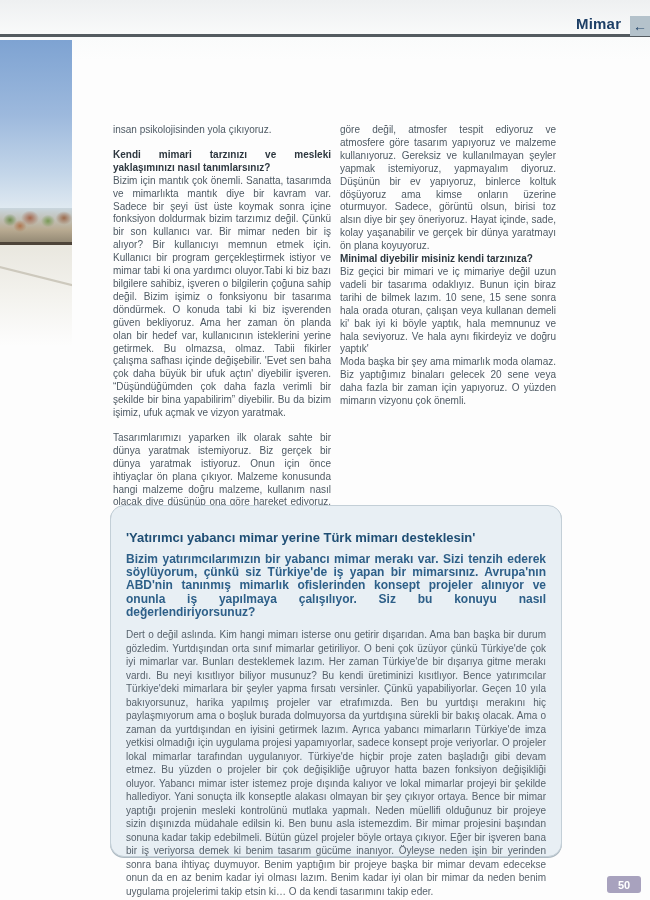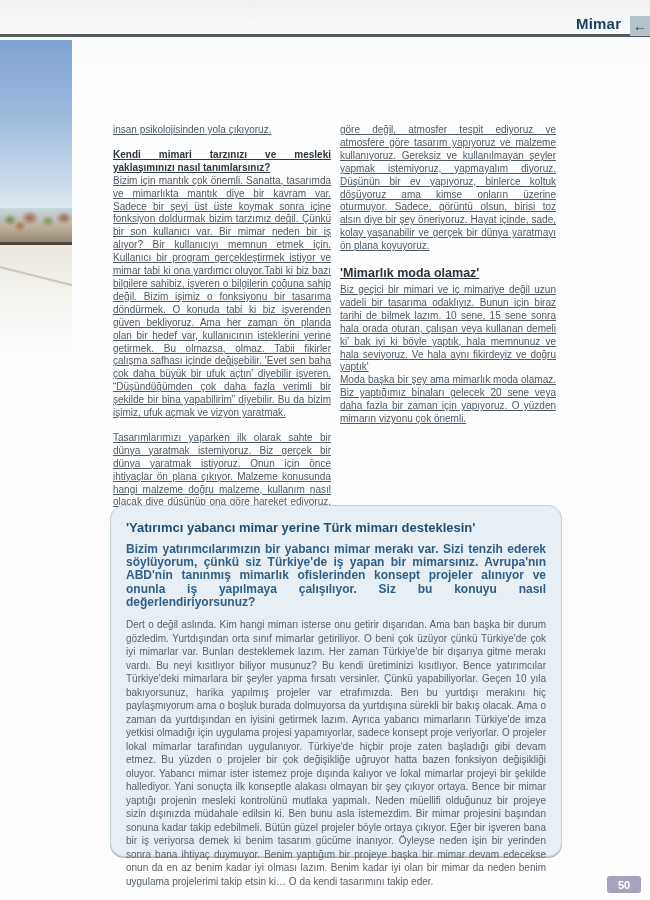--- a/index.html
+++ b/index.html
@@ -31,30 +31,30 @@
       radial-gradient(9px 8px at 20px 18px,#b0764f 0%,rgba(176,118,79,0) 75%),
       linear-gradient(180deg,#c9d6de 0%,#b9ab92 60%,#8e8470 100%);}
   .photo-fence{position:absolute;left:0;top:202px;width:72px;height:3px;background:#4d4338;}
   .photo-ground{position:absolute;left:0;top:205px;width:72px;height:101px;
     background:linear-gradient(180deg,#e9e7df 0%,#f2f1ec 45%,#fdfdfd 100%);}
   .photo-path{position:absolute;left:-8px;top:236px;width:95px;height:2px;background:#cdc9bd;transform:rotate(14deg);}
   
   .col{position:absolute;font-size:10px;line-height:12.9px;text-align:justify;}
   .col-left{left:113px;top:124px;width:218px;}
   .col-right{left:340px;top:124px;width:216px;}
-  .col p{margin:0;text-decoration:underline;}
+  .col p{margin:0;}
   .gap{margin-top:12px !important;}
   .q-head{font-weight:bold;color:#2e3840;}
   .sect-head{font-weight:bold;color:#2b333a;font-size:12.5px;margin-top:14px !important;margin-bottom:4px !important;text-align:left;}
   
   .hbox{
     position:absolute;left:110px;top:505px;width:452px;height:352px;
     background:#e8eff4;border:1px solid #c3cfd7;border-radius:14px;
     box-shadow:0 1px 0 #aebac2;
-    box-sizing:border-box;padding:14px 15px 10px 15px;
+    box-sizing:border-box;padding:24px 15px 10px 15px;
   }
   .hbox-head{font-size:13px;font-weight:bold;color:#1f4e74;margin:0 0 8px 0;}
   .hbox-lead{font-size:12px;line-height:13.2px;font-weight:bold;color:#2d5f88;text-align:justify;margin:0 0 9px 0;}
   .hbox-body{font-size:10px;line-height:13.5px;color:#57626c;text-align:justify;margin:0;}
   
   .page-num{
     position:absolute;left:607px;top:876px;width:34px;height:17px;
     background:#a8a2be;border-radius:3px;color:#ffffff;
     font-size:11px;font-weight:bold;display:flex;align-items:center;justify-content:center;
   }
@@ -80,21 +80,21 @@
 
   <div class="col col-left">
     <p>insan psikolojisinden yola çıkıyoruz.</p>
     <p class="q-head gap">Kendi mimari tarzınızı ve mesleki yaklaşımınızı nasıl tanımlarsınız?</p>
     <p>Bizim için mantık çok önemli. Sanatta, tasarımda ve mimarlıkta mantık diye bir kavram var. Sadece bir şeyi üst üste koymak sonra içine fonksiyon doldurmak bizim tarzımız değil. Çünkü bir son kullanıcı var. Bir mimar neden bir iş alıyor? Bir kullanıcıyı memnun etmek için. Kullanıcı bir program gerçekleştirmek istiyor ve mimar tabi ki ona yardımcı oluyor.Tabi ki biz bazı bilgilere sahibiz, işveren o bilgilerin çoğuna sahip değil. Bizim işimiz o fonksiyonu bir tasarıma döndürmek. O konuda tabi ki biz işverenden güven bekliyoruz. Ama her zaman ön planda olan bir hedef var, kullanıcının isteklerini yerine getirmek. Bu olmazsa, olmaz. Tabii fikirler çalışma safhası içinde değişebilir. 'Evet sen baha çok daha büyük bir ufuk açtın' diyebilir işveren. “Düşündüğümden çok daha fazla verimli bir şekilde bir bina yapabilirim” diyebilir. Bu da bizim işimiz, ufuk açmak ve vizyon yaratmak.</p>
     <p class="gap">Tasarımlarımızı yaparken ilk olarak sahte bir dünya yaratmak istemiyoruz. Biz gerçek bir dünya yaratmak istiyoruz. Onun için önce ihtiyaçlar ön plana çıkıyor. Malzeme konusunda hangi malzeme doğru malzeme, kullanım nasıl olacak diye düşünüp ona göre hareket ediyoruz. Nerede nasıl bir atmosfer istiyorum, iç mekanları ona göre döşüyoruz. Yani herhangi bir görsele</p>
   </div>
 
   <div class="col col-right">
     <p>göre değil, atmosfer tespit ediyoruz ve atmosfere göre tasarım yapıyoruz ve malzeme kullanıyoruz. Gereksiz ve kullanılmayan şeyler yapmak istemiyoruz, yapmayalım diyoruz. Düşünün bir ev yapıyoruz, binlerce koltuk döşüyoruz ama kimse onların üzerine oturmuyor. Sadece, görüntü olsun, birisi toz alsın diye bir şey öneriyoruz. Hayat içinde, sade, kolay yaşanabilir ve gerçek bir dünya yaratmayı ön plana koyuyoruz.</p>
-    <p class="sect-head">'Mimarlık moda olamaz'</p>
+    <p class="q-head">Minimal diyebilir misiniz kendi tarzınıza?</p>
     <p>Biz geçici bir mimari ve iç mimariye değil uzun vadeli bir tasarıma odaklıyız. Bunun için biraz tarihi de bilmek lazım. 10 sene, 15 sene sonra hala orada oturan, çalışan veya kullanan demeli ki' bak iyi ki böyle yaptık, hala memnunuz ve hala seviyoruz. Ve hala aynı fikirdeyiz ve doğru yaptık'</p>
     <p>Moda başka bir şey ama mimarlık moda olamaz. Biz yaptığımız binaları gelecek 20 sene veya daha fazla bir zaman için yapıyoruz. O yüzden mimarın vizyonu çok önemli.</p>
   </div>
 
   <div class="hbox">
     <p class="hbox-head">'Yatırımcı yabancı mimar yerine Türk mimarı desteklesin'</p>
     <p class="hbox-lead">Bizim yatırımcılarımızın bir yabancı mimar merakı var. Sizi tenzih ederek söylüyorum, çünkü siz Türkiye'de iş yapan bir mimarsınız. Avrupa'nın ABD'nin tanınmış mimarlık ofislerinden konsept projeler alınıyor ve onunla iş yapılmaya çalışılıyor. Siz bu konuyu nasıl değerlendiriyorsunuz?</p>
     <p class="hbox-body">Dert o değil aslında. Kim hangi mimarı isterse onu getirir dışarıdan. Ama ban başka bir durum gözledim. Yurtdışından orta sınıf mimarlar getiriliyor. O beni çok üzüyor çünkü Türkiye'de çok iyi mimarlar var. Bunları desteklemek lazım. Her zaman Türkiye'de bir dışarıya gitme merakı vardı. Bu neyi kısıtlıyor biliyor musunuz? Bu kendi üretiminizi kısıtlıyor. Bence yatırımcılar Türkiye'deki mimarlara bir şeyler yapma fırsatı versinler. Çünkü yapabiliyorlar. Geçen 10 yıla bakıyorsunuz, harika yapılmış projeler var etrafımızda. Ben bu yurtdışı merakını hiç paylaşmıyorum ama o boşluk burada dolmuyorsa da yurtdışına sürekli bir bakış olacak. Ama o zaman da yurtdışından en iyisini getirmek lazım. Ayrıca yabancı mimarların Türkiye'de imza yetkisi olmadığı için uygulama projesi yapamıyorlar, sadece konsept proje veriyorlar. O projeler lokal mimarlar tarafından uygulanıyor. Türkiye'de hiçbir proje zaten başladığı gibi devam etmez. Bu yüzden o projeler bir çok değişikliğe uğruyor hatta bazen fonksiyon değişikliği oluyor. Yabancı mimar ister istemez proje dışında kalıyor ve lokal mimarlar projeyi bir şekilde hallediyor. Yani sonuçta ilk konseptle alakası olmayan bir şey çıkıyor ortaya. Bence bir mimar yaptığı projenin mesleki kontrolünü mutlaka yapmalı. Neden müellifi olduğunuz bir projeye sizin dışınızda müdahale edilsin ki. Ben bunu asla istemezdim. Bir mimar projesini başından sonuna kadar takip edebilmeli. Bütün güzel projeler böyle ortaya çıkıyor. Eğer bir işveren bana bir iş veriyorsa demek ki benim tasarım gücüme inanıyor. Öyleyse neden işin bir yerinden sonra bana ihtiyaç duymuyor. Benim yaptığım bir projeye başka bir mimar devam edecekse onun da en az benim kadar iyi olması lazım. Benim kadar iyi olan bir mimar da neden benim uygulama projelerimi takip etsin ki… O da kendi tasarımını takip eder.</p>
   </div>
 

